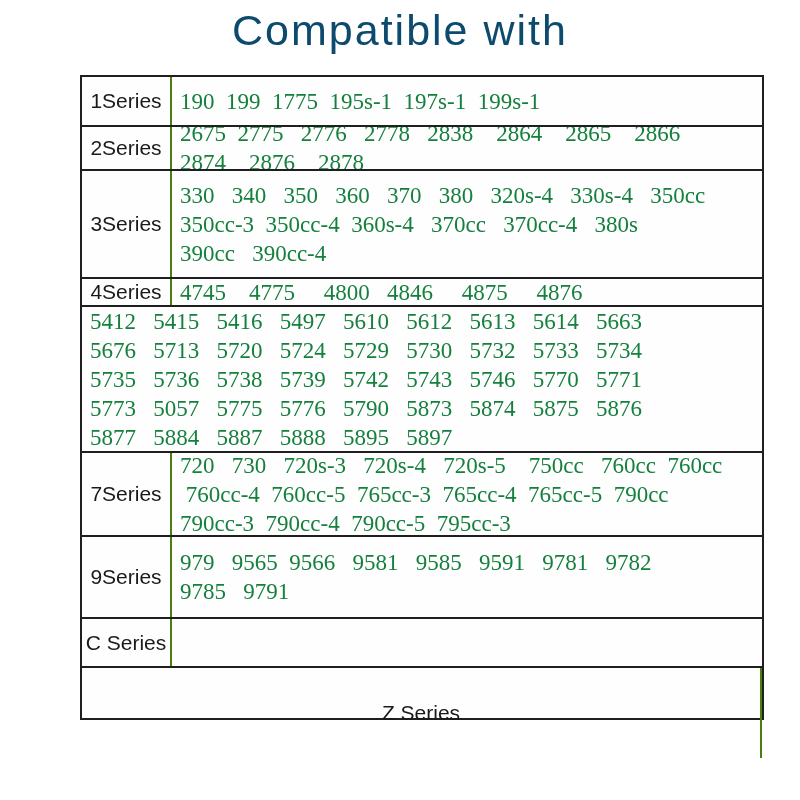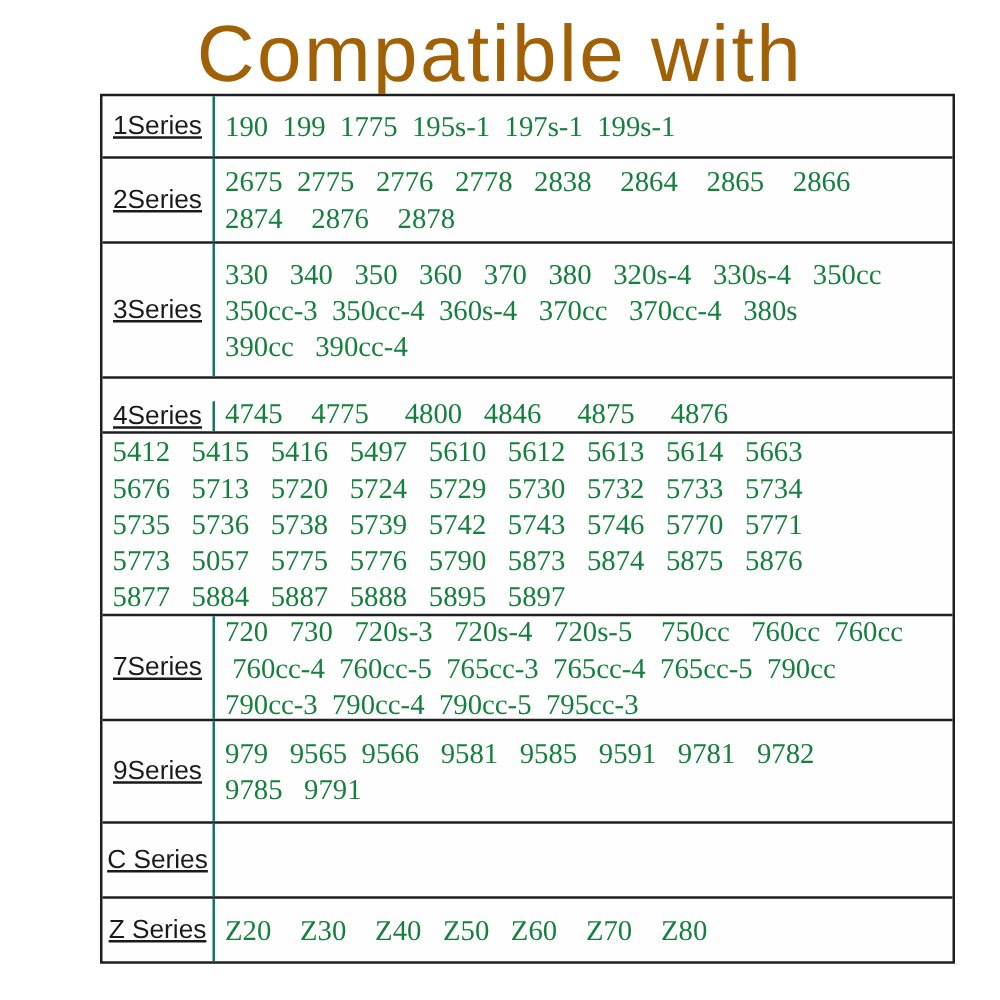--- a/index.html
+++ b/index.html
@@ -13,60 +13,59 @@
     color: #111111;
     overflow: hidden;
   }
   .title {
     position: absolute;
     top: 6px;
     left: 0;
     width: 100%;
     text-align: center;
     font-family: "Liberation Sans", sans-serif;
-    font-size: 64px;
+    font-size: 43px;
     font-weight: 400;
     letter-spacing: 2px;
-    color: #a16207;
+    color: #0c4a6e;
   }
   .compat-table {
     position: absolute;
     left: 80px;
     top: 75px;
     width: 684px;
     border: 2px solid #1f1f1f;
     background: #fefefe;
   }
   .trow {
     display: flex;
     align-items: stretch;
     border-bottom: 2px solid #1f1f1f;
   }
-  .trow:last-child { border-bottom: none; }
+  .trow:last-child { border-bottom: none; flex-direction: column; }
   
   .trow:nth-of-type(1) { height: 50px; }
-  .trow:nth-of-type(2) { height: 68px; }
+  .trow:nth-of-type(2) { height: 44px; }
   .trow:nth-of-type(3) { height: 108px; }
-  .trow:nth-of-type(4) { height: 44px; align-items: flex-end; }
+  .trow:nth-of-type(4) { height: 28px; }
   .trow:nth-of-type(5) { height: 146px; }
   .trow:nth-of-type(6) { height: 84px; }
   .trow:nth-of-type(7) { height: 82px; }
-  .trow:nth-of-type(8) { height: 60px; }
+  .trow:nth-of-type(8) { height: 49px; }
   .trow:nth-of-type(9) { height: 50px; }
   .label-cell {
     flex: 0 0 90px;
-    border-right: 2px solid #0f766e;
+    border-right: 2px solid #4d7c0f;
     display: flex;
     align-items: center;
     justify-content: center;
     font-family: "Liberation Sans", sans-serif;
     font-size: 21px;
     color: #1a1a1a;
     text-align: center;
-    text-decoration: underline;
   }
   .content-cell {
     flex: 1 1 auto;
     display: flex;
     align-items: center;
     padding-left: 8px;
     padding-right: 4px;
     font-family: "Liberation Serif", serif;
     font-size: 23px;
     line-height: 29px;

